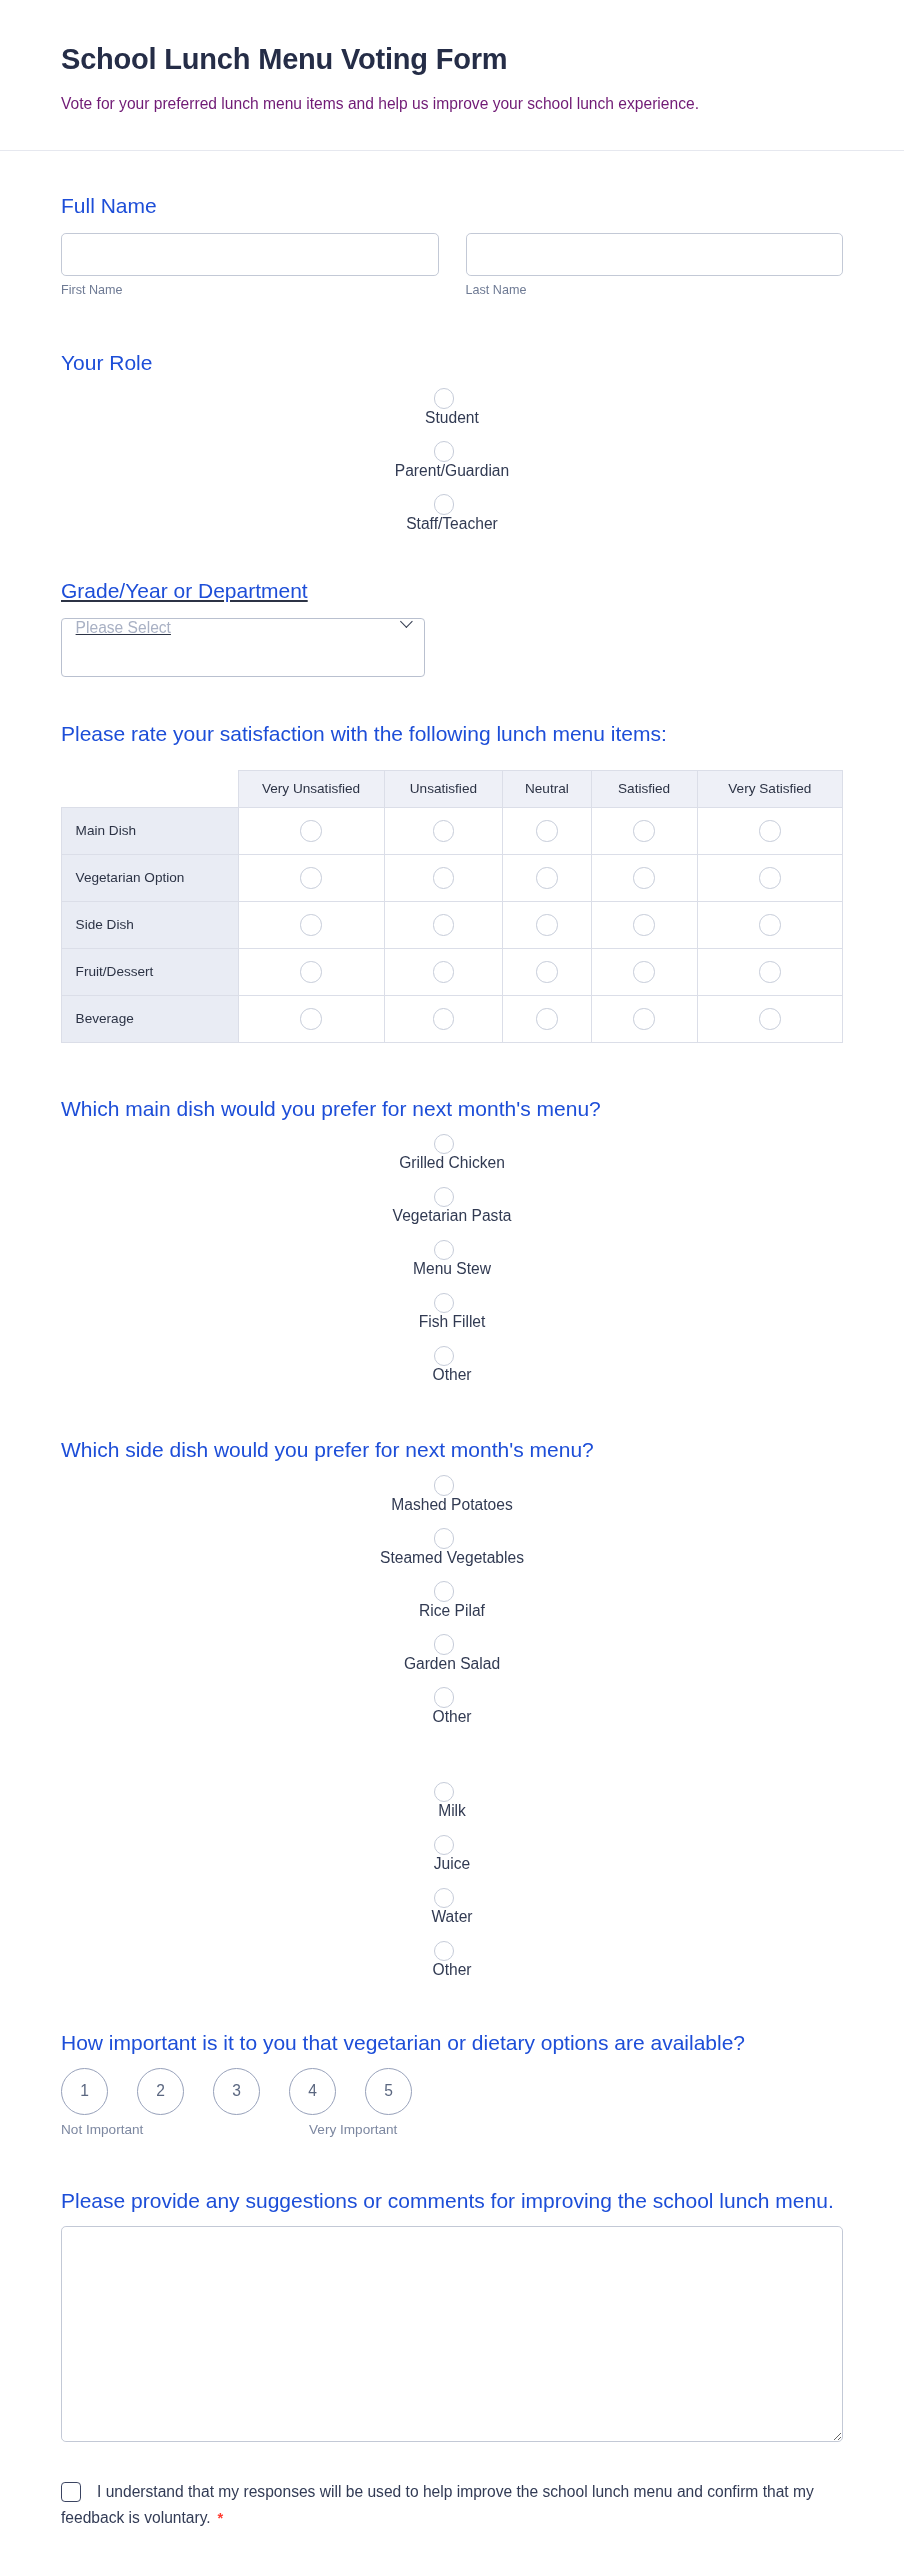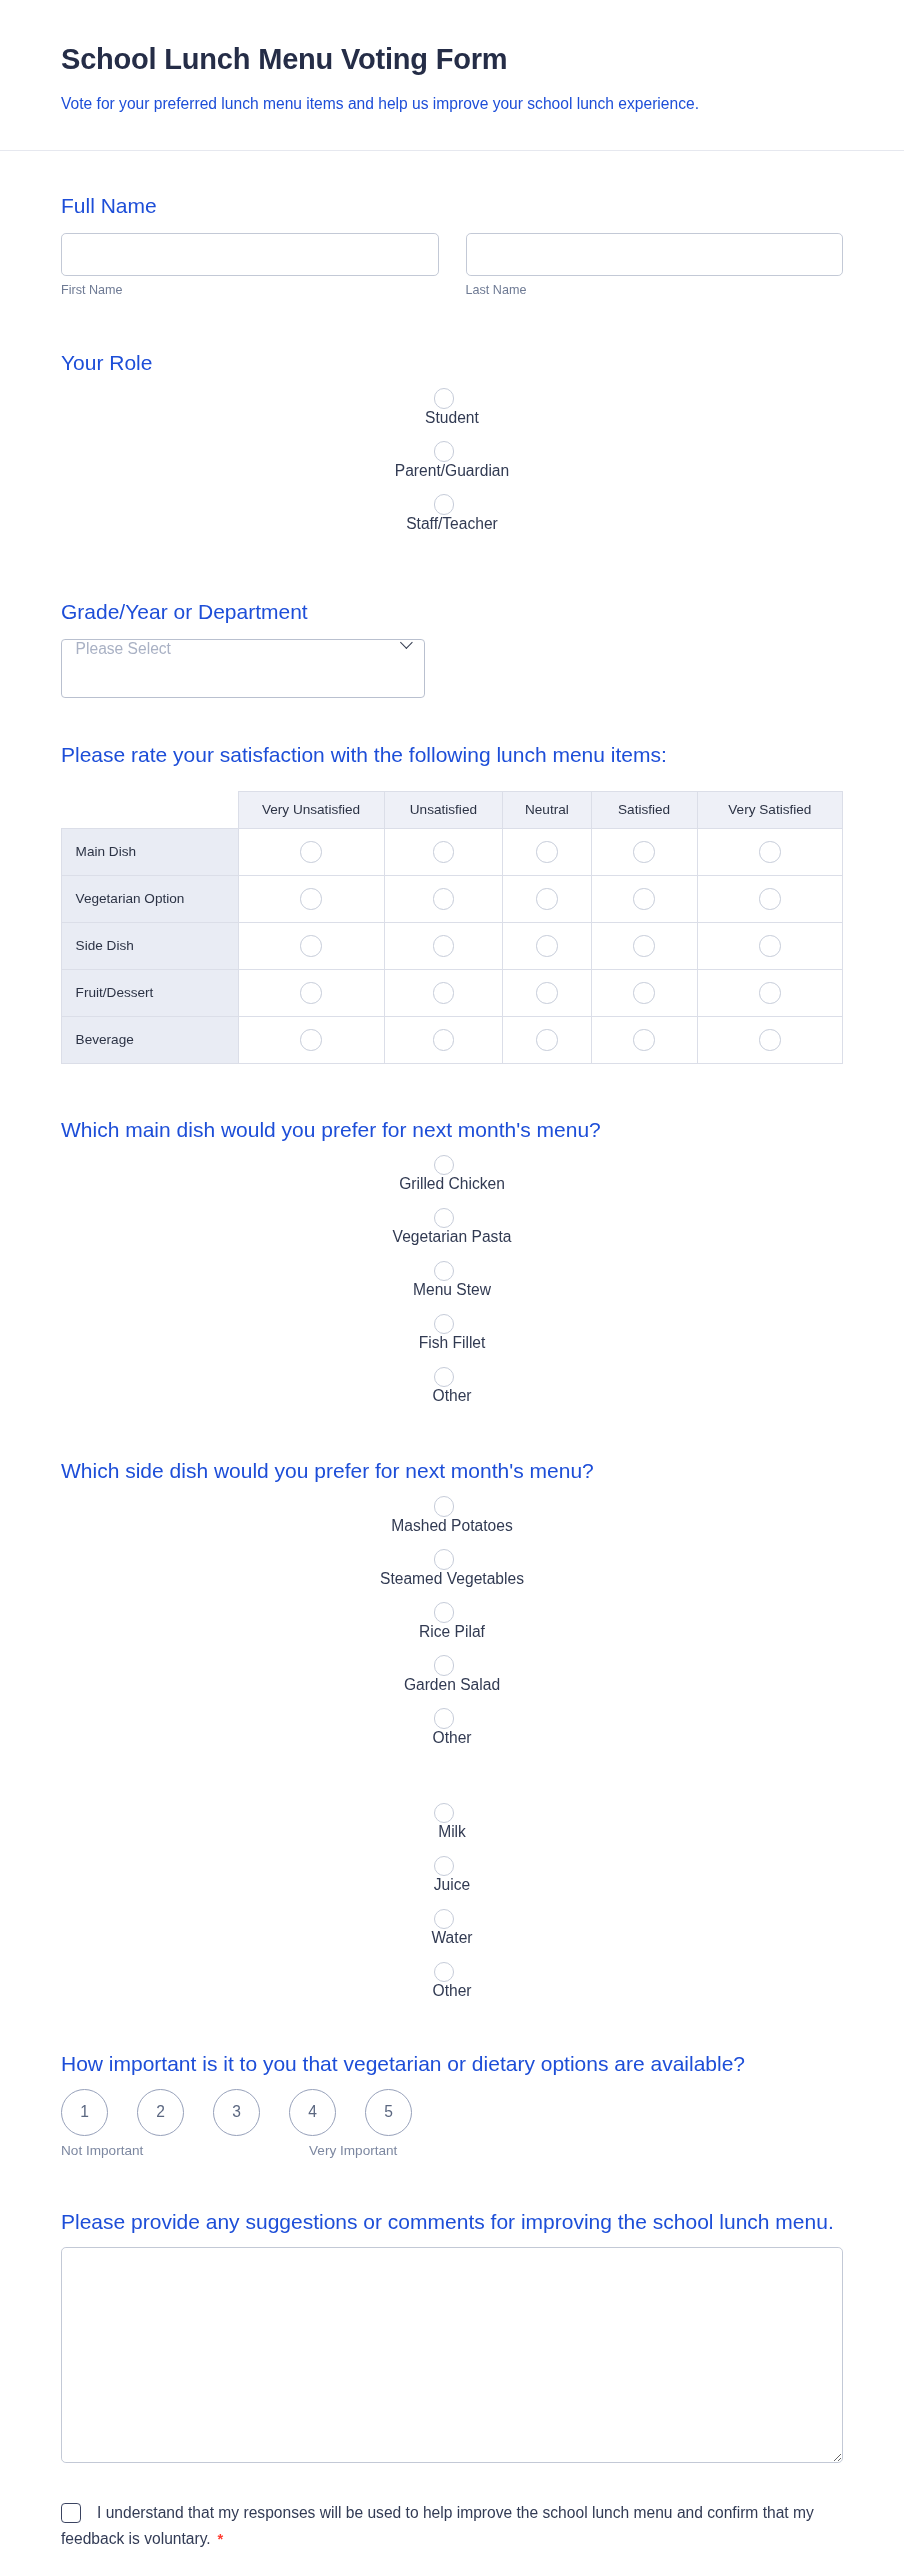--- a/index.html
+++ b/index.html
@@ -18,21 +18,21 @@
   .form-title {
     font-size: 29px;
     font-weight: 700;
     color: #252d47;
     letter-spacing: -0.2px;
     margin-bottom: 13.6px;
   }
   .form-subtitle {
     font-size: 15.6px;
     line-height: 27px;
-    color: #1d4ed8;
+    color: #701a75;
     max-width: 768px;
   }
   .header-divider { border: none; border-top: 1px solid #e6e8ef; }
 
   
   .form-body { padding: 0 61px; }
   .q-label {
     font-size: 21px;
     font-weight: 500;
     color: #1d4ed8;
@@ -76,21 +76,21 @@
     height: 20.4px;
     border: 1px solid #c6ccd9;
     border-radius: 50%;
     background: #fff;
     flex: 0 0 auto;
     margin-right: 15.6px;
   }
   .option-label { font-size: 15.6px; color: #313a52; }
 
   
-  .section-grade { margin-top: 69px; }
+  .section-grade { margin-top: 48px; text-decoration: underline; }
   .select-box {
     margin-top: 17.5px;
     width: 364px;
     height: 59px;
     border: 1px solid #b9c0cf;
     border-radius: 3.9px;
     background: #fff;
     display: flex;
     align-items: flex-start;
     padding: 0 15.6px 0 13.6px;

